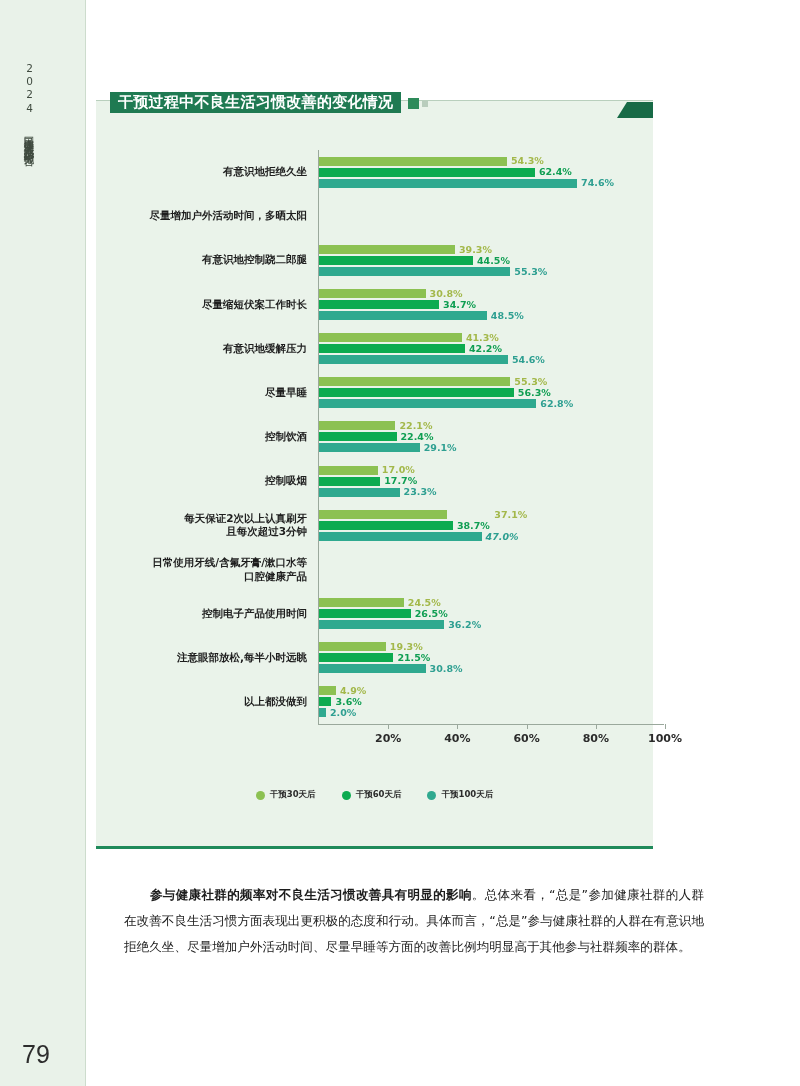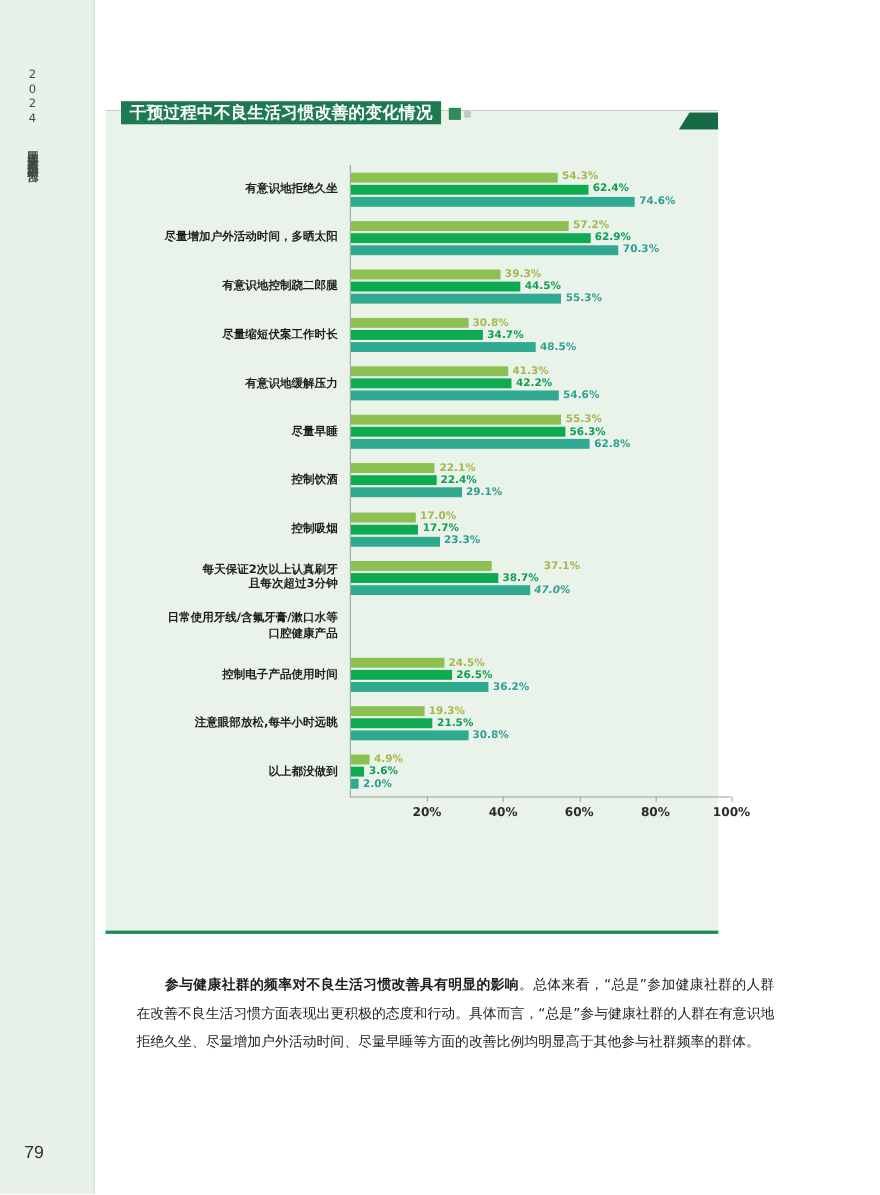--- a/index.html
+++ b/index.html
@@ -36,21 +36,21 @@
     letter-spacing: 1.2px;
     color: #3f4a3f;
     font-family: "DejaVu Sans", sans-serif;
     line-height: 1;
     white-space: nowrap;
   }
   #page-number {
     position: absolute;
     left: 22px;
     top: 1040px;
-    font-size: 16px;
+    font-size: 25px;
     color: #2d2d2d;
     font-family: "Liberation Sans", sans-serif;
   }
 
   
   #chart-card {
     position: absolute;
     left: 96px;
     top: 101px;
     width: 557px;
@@ -265,34 +265,20 @@
             <span class="bar-value" style="left: 219.904px; color: rgb(15, 158, 82);">62.4%</span>
           </div>
           <div class="bar-row s2">
             <span class="bar" style="width: 258.116px; background: rgb(47, 169, 143);"></span>
             <span class="bar-value" style="left: 262.116px; color: rgb(46, 159, 145);">74.6%</span>
           </div>
         </div>
       </div>
       <div class="cat-group" style="top: 93.1538px; height: 44.1538px;">
         <div class="cat-label">尽量增加户外活动时间，多晒太阳</div>
-        <div class="bars" style="top: 6.57692px;">
-          <div class="bar-row s0">
-            <span class="bar" style="width: 197.912px; background: rgb(140, 193, 82);"></span>
-            <span class="bar-value" style="left: 201.912px; color: rgb(163, 184, 74);">57.2%</span>
-          </div>
-          <div class="bar-row s1">
-            <span class="bar" style="width: 217.634px; background: rgb(12, 171, 80);"></span>
-            <span class="bar-value" style="left: 221.634px; color: rgb(15, 158, 82);">62.9%</span>
-          </div>
-          <div class="bar-row s2">
-            <span class="bar" style="width: 243.238px; background: rgb(47, 169, 143);"></span>
-            <span class="bar-value" style="left: 247.238px; color: rgb(46, 159, 145);">70.3%</span>
-          </div>
-        </div>
       </div>
       <div class="cat-group" style="top: 137.308px; height: 44.1538px;">
         <div class="cat-label">有意识地控制跷二郎腿</div>
         <div class="bars" style="top: 6.57692px;">
           <div class="bar-row s0">
             <span class="bar" style="width: 135.978px; background: rgb(140, 193, 82);"></span>
             <span class="bar-value" style="left: 139.978px; color: rgb(163, 184, 74);">39.3%</span>
           </div>
           <div class="bar-row s1">
             <span class="bar" style="width: 153.97px; background: rgb(12, 171, 80);"></span>
@@ -466,17 +452,31 @@
       <div class="xtick-label" style="left: 292.2px;">20%</div>
       <div class="xtick" style="left: 361.4px;"></div>
       <div class="xtick-label" style="left: 361.4px;">40%</div>
       <div class="xtick" style="left: 430.6px;"></div>
       <div class="xtick-label" style="left: 430.6px;">60%</div>
       <div class="xtick" style="left: 499.8px;"></div>
       <div class="xtick-label" style="left: 499.8px;">80%</div>
       <div class="xtick" style="left: 569px;"></div>
       <div class="xtick-label" style="left: 569px;">100%</div>
     </div>
+  <div id="legend">
+      <div class="legend-item">
+        <span class="legend-dot" style="background: rgb(140, 193, 82);"></span>
+        <span class="legend-label">干预30天后</span>
+      </div>
+      <div class="legend-item">
+        <span class="legend-dot" style="background: rgb(12, 171, 80);"></span>
+        <span class="legend-label">干预60天后</span>
+      </div>
+      <div class="legend-item">
+        <span class="legend-dot" style="background: rgb(47, 169, 143);"></span>
+        <span class="legend-label">干预100天后</span>
+      </div>
+    </div>
 </div>
 
 <p id="body-text">
   <span class="lead">参与健康社群的频率对不良生活习惯改善具有明显的影响</span><span>。总体来看，“总是”参加健康社群的人群在改善不良生活习惯方面表现出更积极的态度和行动。具体而言，“总是”参与健康社群的人群在有意识地拒绝久坐、尽量增加户外活动时间、尽量早睡等方面的改善比例均明显高于其他参与社群频率的群体。</span>
 </p>
 
 </body></html>

